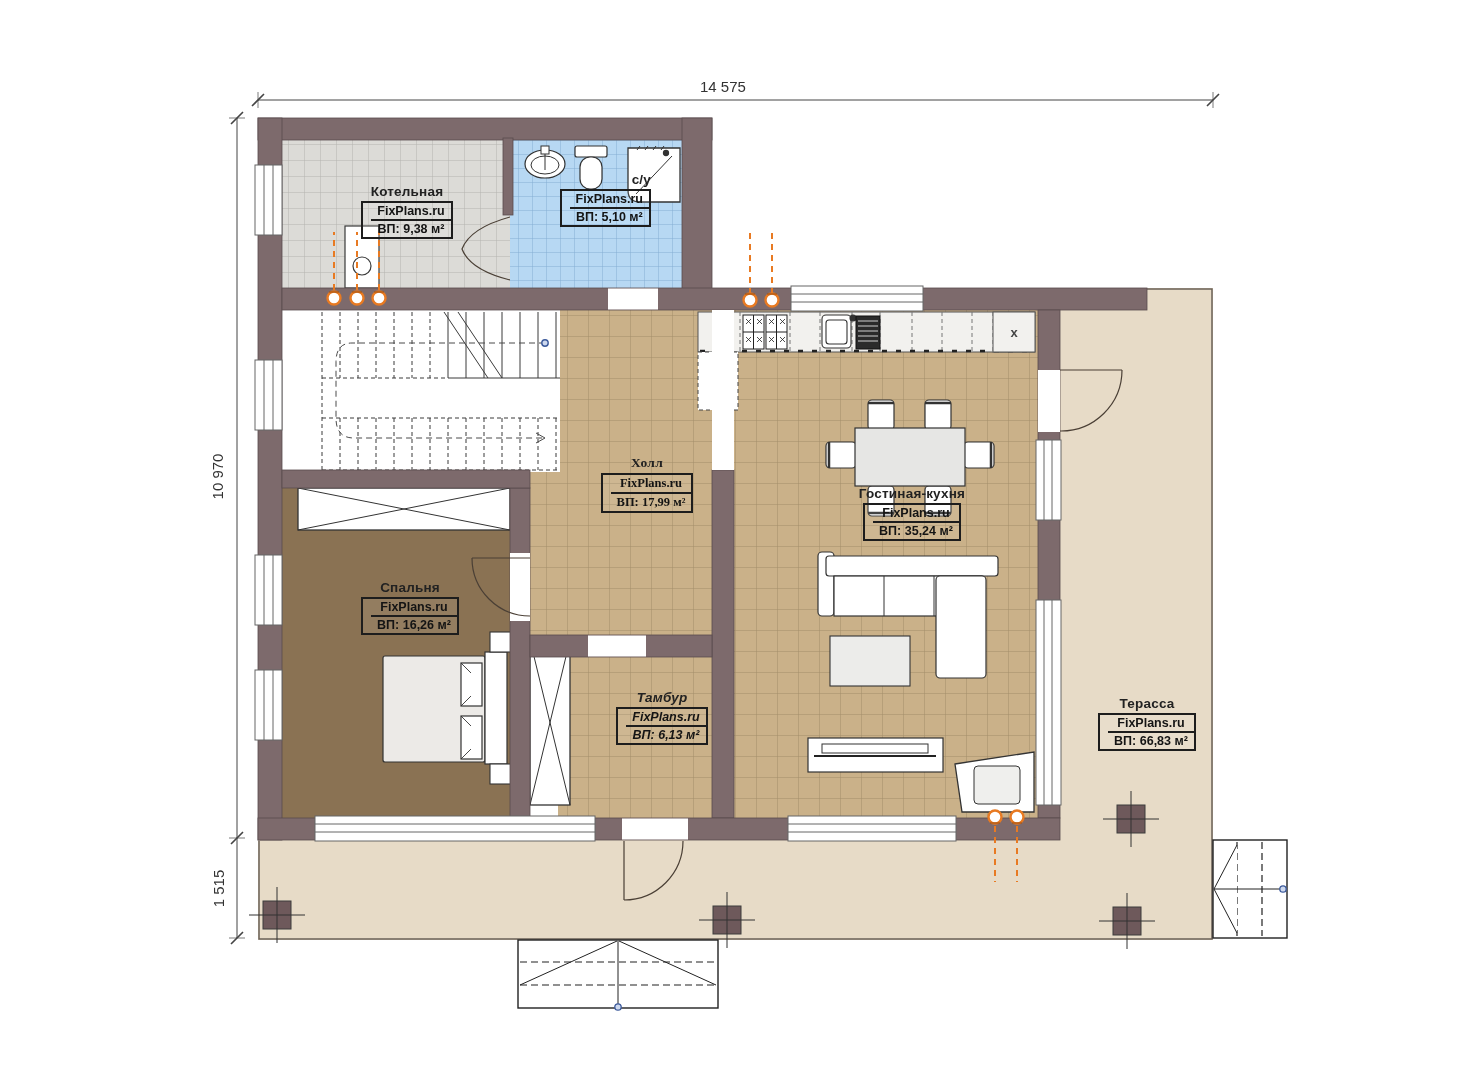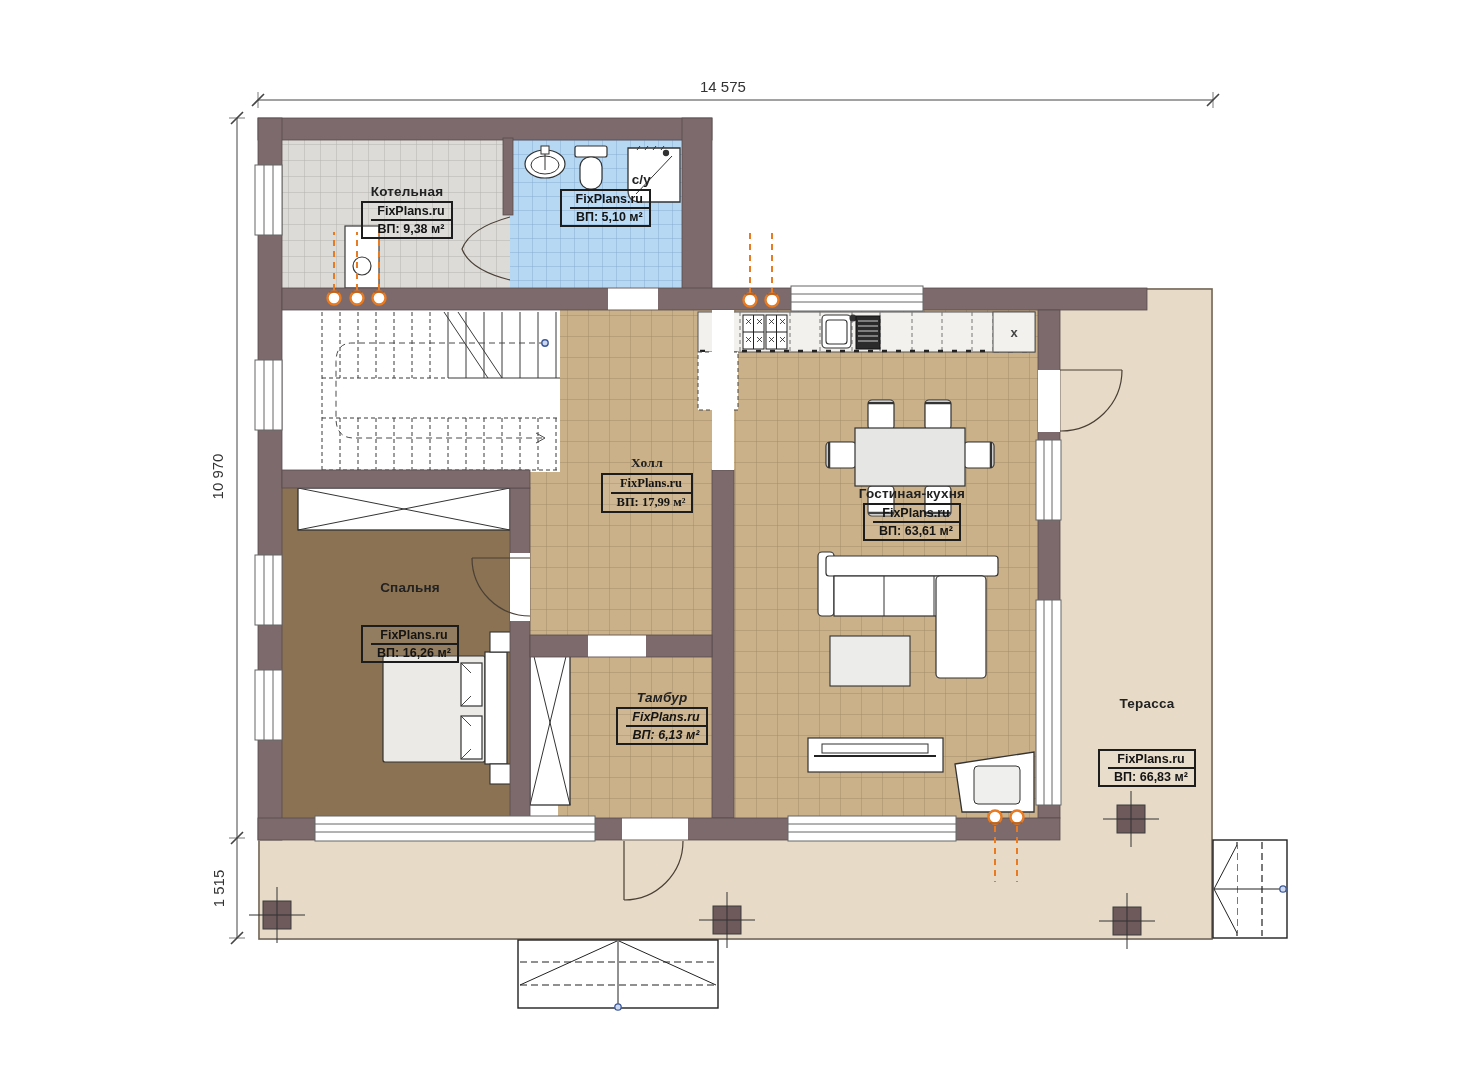--- a/index.html
+++ b/index.html
@@ -333,41 +333,41 @@
   <div class="room-box">
     <div class="room-brand">FixPlans.ru</div>
     <div class="room-area">ВП: 17,99 м²</div>
   </div>
 </div>
 
 <div class="room-label" style="left:852px;top:486px;width:120px;">
   <div class="room-name">Гостиная-кухня</div>
   <div class="room-box">
     <div class="room-brand">FixPlans.ru</div>
-    <div class="room-area">ВП: 63,61 м²</div>
-  </div>
-</div>
-
-<div class="room-label" style="left:356px;top:580px;width:108px;gap:28px;">
+    <div class="room-area">ВП: 35,24 м²</div>
+  </div>
+</div>
+
+<div class="room-label" style="left:356px;top:580px;width:108px;">
   <div class="room-name">Спальня</div>
   <div class="room-box">
     <div class="room-brand">FixPlans.ru</div>
     <div class="room-area">ВП: 16,26 м²</div>
   </div>
 </div>
 
 <div class="room-label" style="left:612px;top:690px;width:100px;font-style:italic;">
   <div class="room-name">Тамбур</div>
   <div class="room-box">
     <div class="room-brand">FixPlans.ru</div>
     <div class="room-area">ВП: 6,13 м²</div>
   </div>
 </div>
 
-<div class="room-label" style="left:1094px;top:696px;width:106px;gap:36px;">
+<div class="room-label" style="left:1094px;top:696px;width:106px;">
   <div class="room-name">Терасса</div>
   <div class="room-box">
     <div class="room-brand">FixPlans.ru</div>
     <div class="room-area">ВП: 66,83 м²</div>
   </div>
 </div>
 
 </div>
 
 </body></html>

